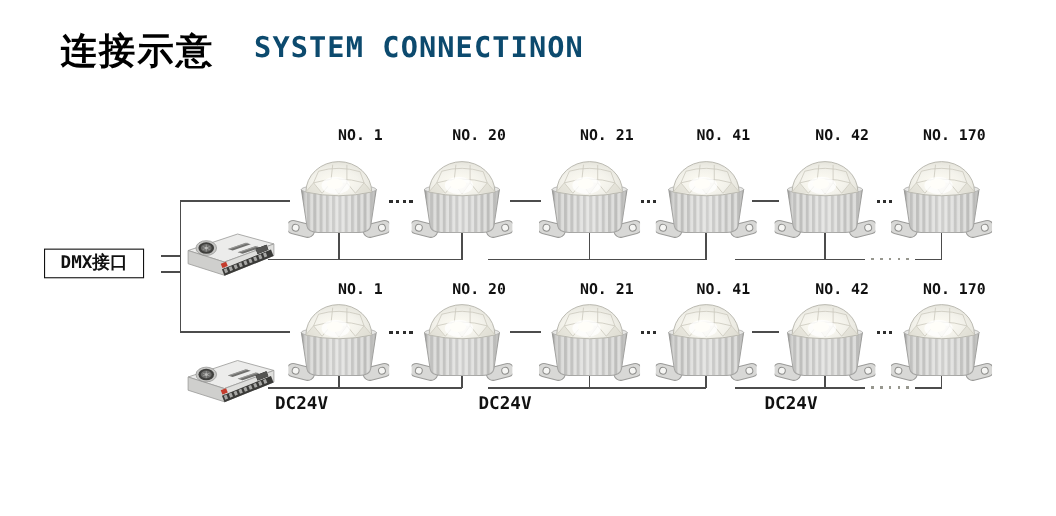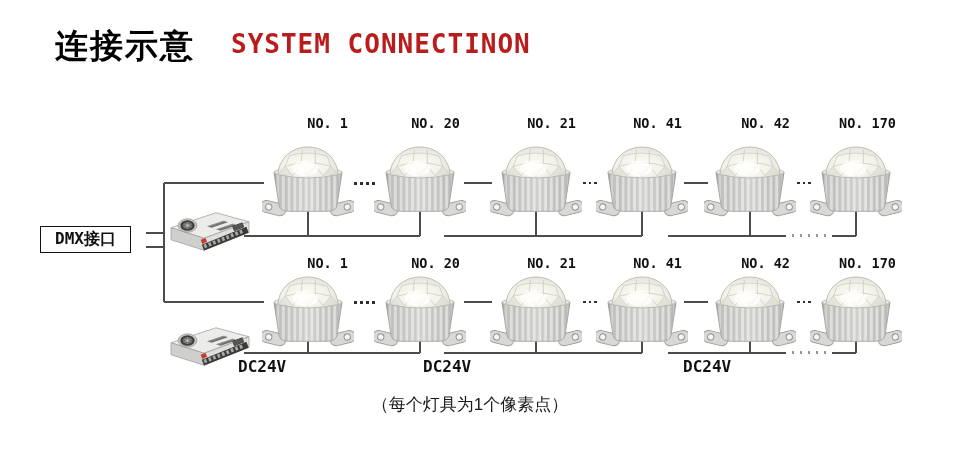--- a/index.html
+++ b/index.html
@@ -1,30 +1,30 @@
 <!DOCTYPE html>
 <html><head>
 <meta charset="utf-8">
 <style>
   html,body{margin:0;padding:0;background:#fff;}
   .stage{position:relative;width:960px;height:469px;background:#ffffff;overflow:hidden;
          font-family:"Liberation Sans",sans-serif;color:#111;}
   .abs{position:absolute;}
   .title-zh{left:55px;top:24px;font-size:33px;font-weight:700;letter-spacing:2px;color:#000;}
   .title-en{left:231px;top:29px;font-size:26px;font-weight:700;letter-spacing:1px;
-            font-family:"DejaVu Sans Mono",monospace;color:#b91c1c;}
+            font-family:"DejaVu Sans Mono",monospace;color:#0c4a6e;}
   .dmx-box{left:40px;top:226px;width:89px;height:25px;border:1.6px solid #111;background:#fff;
            display:flex;align-items:center;justify-content:center;font-weight:700;font-size:16px;
            font-family:"DejaVu Sans Mono","Liberation Sans",monospace;z-index:5;}
   .lamp{width:92px;height:81px;z-index:3;}
   .lamp svg{display:block;}
   .lamp-label{width:80px;text-align:right;font-family:"DejaVu Sans Mono",monospace;
               font-weight:700;font-size:13.5px;white-space:nowrap;z-index:4;}
   .psu{width:84px;height:50px;z-index:4;}
-  .dc-label{font-family:"DejaVu Sans Mono",monospace;font-weight:700;font-size:16px;z-index:4;}
+  .dc-label{font-family:"DejaVu Sans Mono",monospace;font-weight:700;font-size:16px;z-index:4;margin-left:12px;}
   .caption{left:318px;top:393px;width:304px;text-align:center;font-size:17px;color:#1a1a1a;}
   .wires{left:0;top:0;z-index:1;}
 </style>
 </head>
 <body>
 
 <div class="stage">
 
   <svg width="0" height="0" style="position:absolute" aria-hidden="true">
     <defs>
@@ -252,15 +252,14 @@
   <div class="abs lamp" style="left:810px;top:270px">
       <svg viewBox="0 0 100 88" width="92" height="81">
         <use href="#lamp-sym"></use>
       </svg>
     </div>
 
   <div class="abs dc-label" style="left:238px;top:357px">DC24V</div>
   <div class="abs dc-label" style="left:423px;top:357px">DC24V</div>
   <div class="abs dc-label" style="left:683px;top:357px">DC24V</div>
 
-  <div class="abs caption">（每个灯具为1个像素点）</div>
 
 </div>
 
 </body></html>

